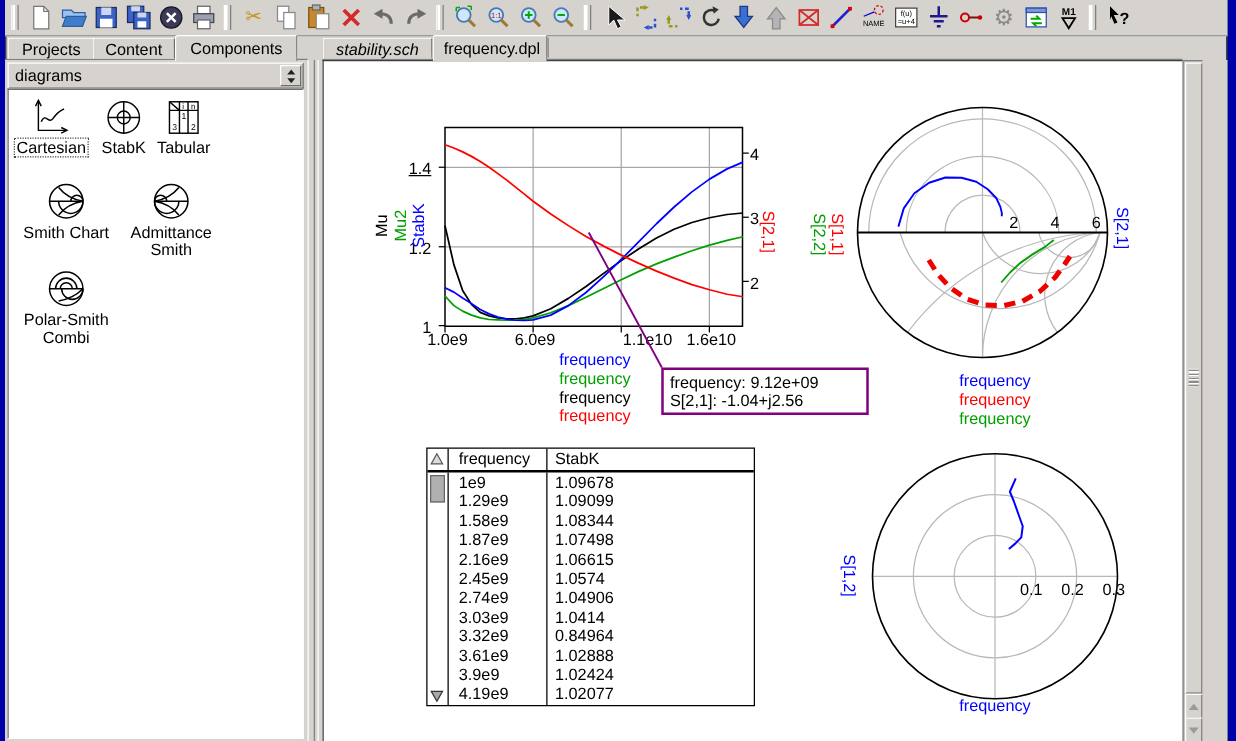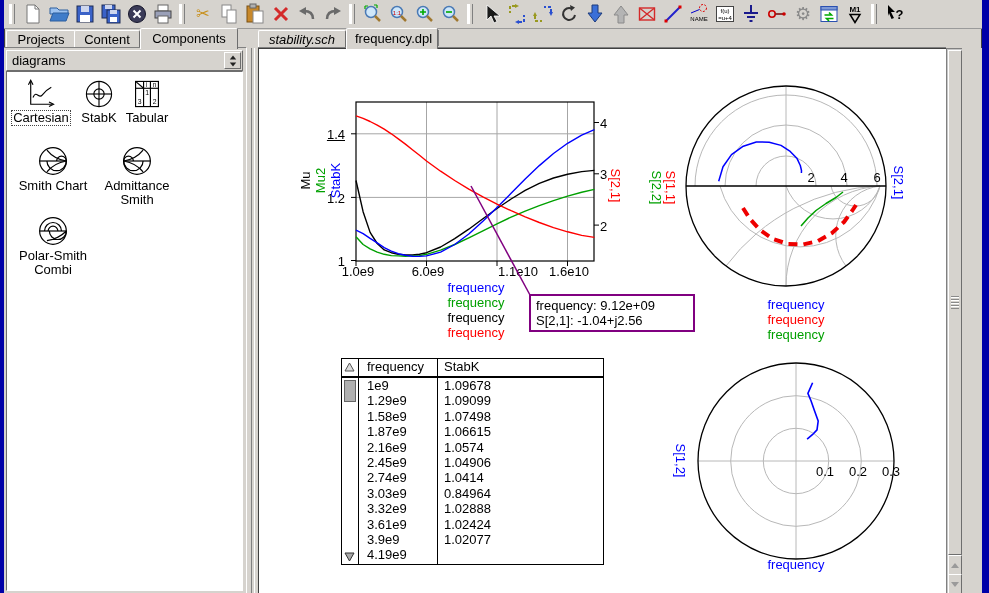--- a/index.html
+++ b/index.html
@@ -524,20 +524,21 @@
           <div class="cell">2.74e9</div>
           <div class="cell">3.03e9</div>
           <div class="cell">3.32e9</div>
           <div class="cell">3.61e9</div>
           <div class="cell">3.9e9</div>
           <div class="cell">4.19e9</div>
         </div>
         <div class="col-k">
           <div class="cell">1.09678</div>
           <div class="cell">1.09099</div>
+          <div class="cell">1.08344</div>
           <div class="cell">1.07498</div>
           <div class="cell">1.06615</div>
           <div class="cell">1.0574</div>
           <div class="cell">1.04906</div>
           <div class="cell">1.0414</div>
           <div class="cell">0.84964</div>
           <div class="cell">1.02888</div>
           <div class="cell">1.02424</div>
           <div class="cell">1.02077</div>
         </div>

